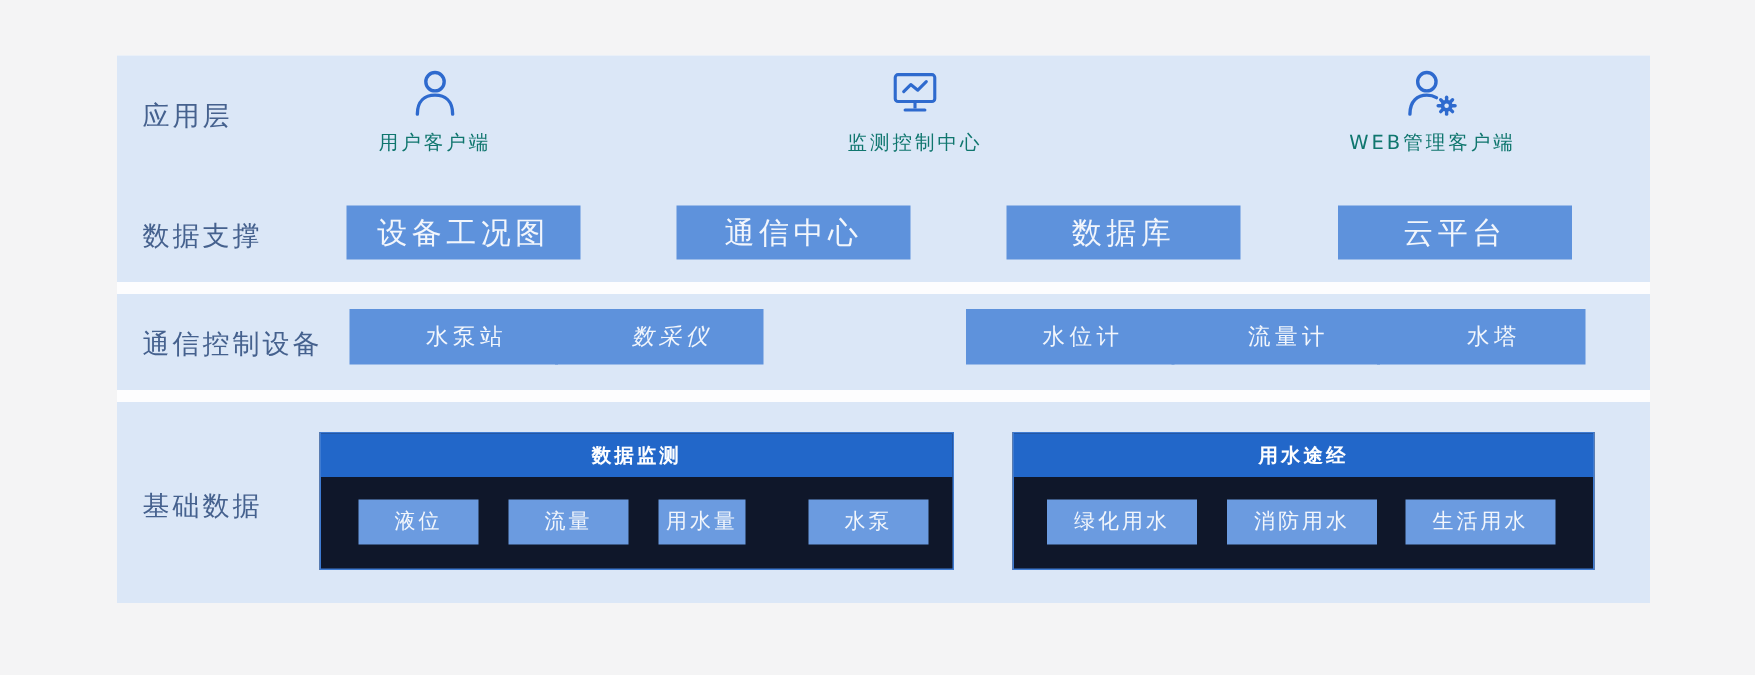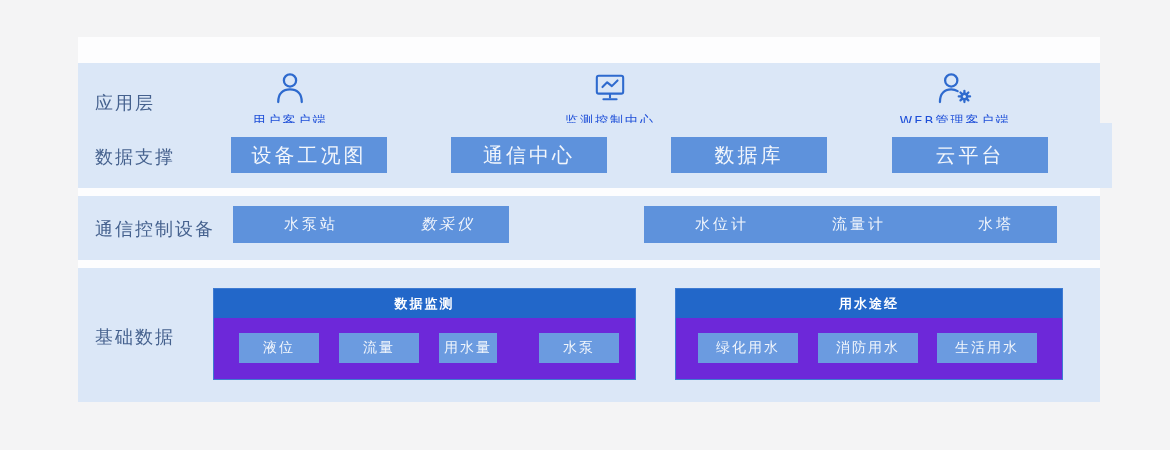--- a/index.html
+++ b/index.html
@@ -5,45 +5,45 @@
   html,body{margin:0;padding:0;}
   body{
     width:1170px;height:450px;
     background:#f4f4f5;
     font-family:"DejaVu Sans","Liberation Sans",sans-serif;
     overflow:hidden;
   }
   .canvas{position:relative;width:1170px;height:450px;}
   .panel{position:absolute;left:78px;top:37px;width:1022px;height:365px;background:#fdfdfe;}
   .row{position:absolute;left:78px;width:1022px;background:#dbe7f7;}
-  .row-app{top:37px;height:92px;margin-top:26px;}
-  .row-support{top:123px;height:65px;padding-left:12px;}
+  .row-app{top:37px;height:92px;}
+  .row-support{top:123px;height:65px;}
   .row-devices{top:196px;height:64px;}
   .row-base{top:268px;height:134px;}
   .row-label{
     position:absolute;left:17px;
     color:#45618e;font-size:18px;letter-spacing:2px;white-space:nowrap;
   }
   .row-app .row-label{top:28px;}
   .row-support .row-label{top:22px;}
   .row-devices .row-label{top:21px;}
   .row-base .row-label{top:57px;}
   .app-item{position:absolute;top:9px;width:200px;text-align:center;cursor:default;}
   .app-item .icon{display:block;height:34px;line-height:0;margin-bottom:4px;}
-  .app-item .caption{color:#1d4ed8;font-size:13px;letter-spacing:2px;white-space:nowrap;}
+  .app-item .caption{color:#0f766e;font-size:13px;letter-spacing:2px;white-space:nowrap;}
   .btn{
     position:absolute;display:flex;align-items:center;justify-content:center;
     background:#5e92dc;color:#f2f6fc;letter-spacing:3px;white-space:nowrap;
     cursor:default;
   }
   .btn-support{width:156px;height:36px;top:14px;font-size:20px;}
   .btn-device{width:122px;height:37px;top:10px;font-size:15px;padding-left:17px;}
   .group{
     position:absolute;top:20px;height:92px;
-    border:1px solid #3e7bd2;background:#6d28d9;box-sizing:border-box;
+    border:1px solid #3e7bd2;background:#0f172a;box-sizing:border-box;
   }
   .group-header{
     height:29px;background:#2267c9;color:#fdfeff;
     display:flex;align-items:center;justify-content:center;
     font-size:13px;font-weight:bold;letter-spacing:2px;
   }
   .group-body{position:relative;height:62px;}
   .btn-base{
     position:absolute;top:15px;height:30px;font-size:14px;letter-spacing:2px;
     background:#6b9be0;

